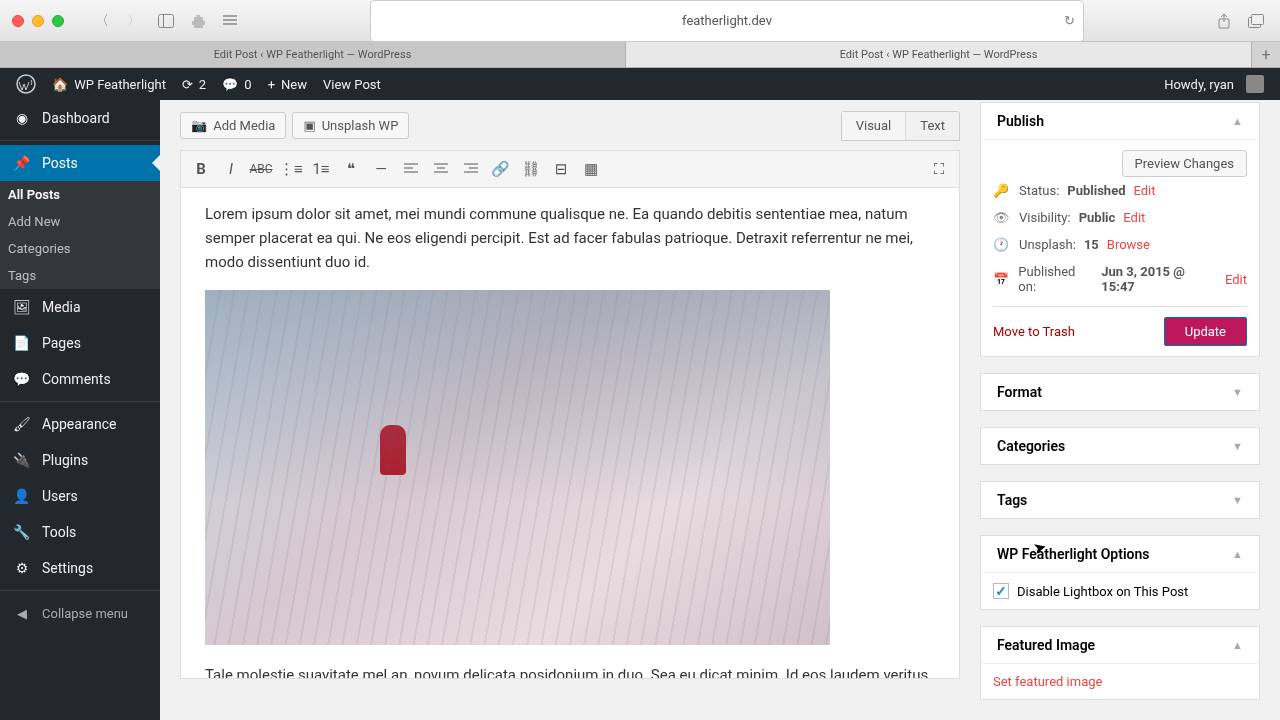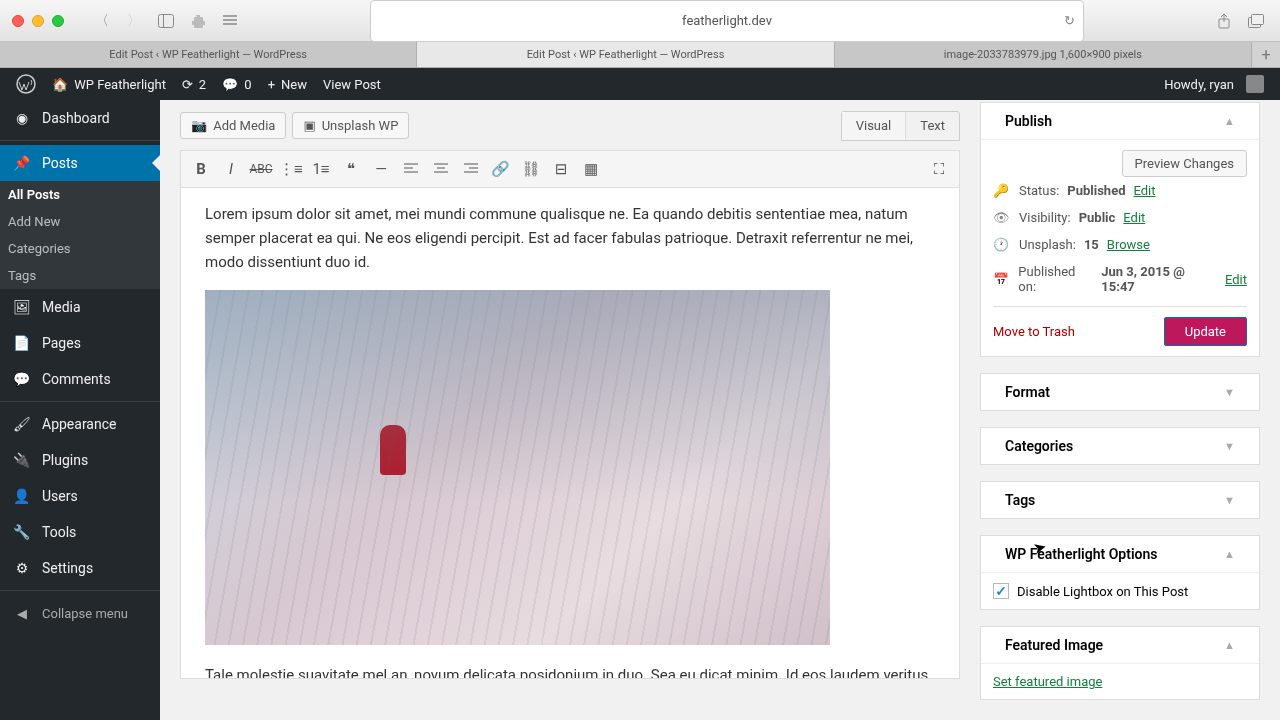--- a/index.html
+++ b/index.html
@@ -60,27 +60,27 @@
 .tb-expand { margin-left: auto; }
 .editor-content { padding: 14px 24px; font-size: 15px; line-height: 1.6; color: #333; height: 490px; overflow: hidden; }
 .editor-content p { margin-bottom: 16px; }
 .editor-img { width: 625px; height: 355px; background: linear-gradient(135deg, #c8d4e0 0%, #d8c8d0 40%, #e8dce0 70%, #d0c0c8 100%); position: relative; margin-bottom: 18px; overflow: hidden; }
 .editor-img::before { content: ''; position: absolute; left: 28%; top: 38%; width: 26px; height: 50px; background: #b01828; border-radius: 10px 10px 4px 4px; }
 .editor-img::after { content: ''; position: absolute; left: 0; top: 0; right: 0; height: 60%; background: linear-gradient(180deg, rgba(120,140,160,0.5), transparent); }
 .snow-trees { position: absolute; inset: 0; background: repeating-linear-gradient(100deg, rgba(80,90,110,0.2) 0 2px, transparent 2px 14px); opacity: 0.5; }
 
 
 .postbox { background: #fff; border: 1px solid #ddd; margin-bottom: 16px; }
-.postbox-header { padding: 10px 24px; font-weight: 600; font-size: 14px; display: flex; align-items: center; border-bottom: 1px solid #eee; cursor: pointer; }
+.postbox-header { padding: 10px 16px; font-weight: 600; font-size: 14px; display: flex; align-items: center; border-bottom: 1px solid #eee; cursor: pointer; }
 .postbox-header.collapsed { border-bottom: none; }
 .toggle-ind { margin-left: auto; color: #aaa; font-size: 11px; }
 .postbox-body { padding: 10px 12px; font-size: 13px; }
 .pub-row { display: flex; align-items: center; gap: 8px; padding: 6px 0; color: #555; }
 .pub-icon { width: 18px; color: #888; }
-.pub-link { color: #15803d; cursor: pointer; text-decoration: underline;}
+.pub-link { color: #ef4444; cursor: pointer; }
 .pub-actions { border-top: 1px solid #ddd; margin-top: 6px; padding-top: 10px; display: flex; align-items: center; justify-content: space-between; }
 .trash-link { color: #a00; cursor: pointer; }
 .btn-primary { background: #be185d; border: 1px solid #0073aa; color: #fff; padding: 6px 20px; border-radius: 2px; cursor: pointer; font-size: 13px; }
 .btn-secondary { background: #f7f7f7; border: 1px solid #ccc; padding: 5px 12px; border-radius: 3px; cursor: pointer; font-size: 13px; color: #555; float: right; }
 .checkbox-row { display: flex; align-items: center; gap: 8px; }
 .checkbox { width: 16px; height: 16px; border: 1px solid #b4b9be; background: #fff; display: flex; align-items: center; justify-content: center; color: #1e8cbe; font-size: 14px; font-weight: bold; }
 .cursor-ptr { position: absolute; left: 1033px; top: 538px; font-size: 16px; pointer-events: none; transform: rotate(-15deg); }
 </style>
 </head>
 <body>
@@ -130,23 +130,20 @@
     </div>
 </div>
 
 <div class="tab-bar">
   <div class="tab">
       <span>Edit Post ‹ WP Featherlight — WordPress</span>
     </div>
   <div class="tab active">
       <span>Edit Post ‹ WP Featherlight — WordPress</span>
     </div>
-  <div class="tab">
-      <span>image-2033783979.jpg 1,600×900 pixels</span>
-    </div>
   <div class="tab-add">+</div>
 </div>
 
 <div class="wp-adminbar">
   <div class="ab-item">
       <svg width="20" height="20" viewBox="0 0 20 20">
         <circle cx="10" cy="10" r="9" fill="none" stroke="#ccc" stroke-width="1.5"></circle>
         <path d="M3 8l3 8 2-6 2 6 3-8M15 6c1 1 1 3 0 5" stroke="#ccc" fill="none"></path>
       </svg>
     </div>

